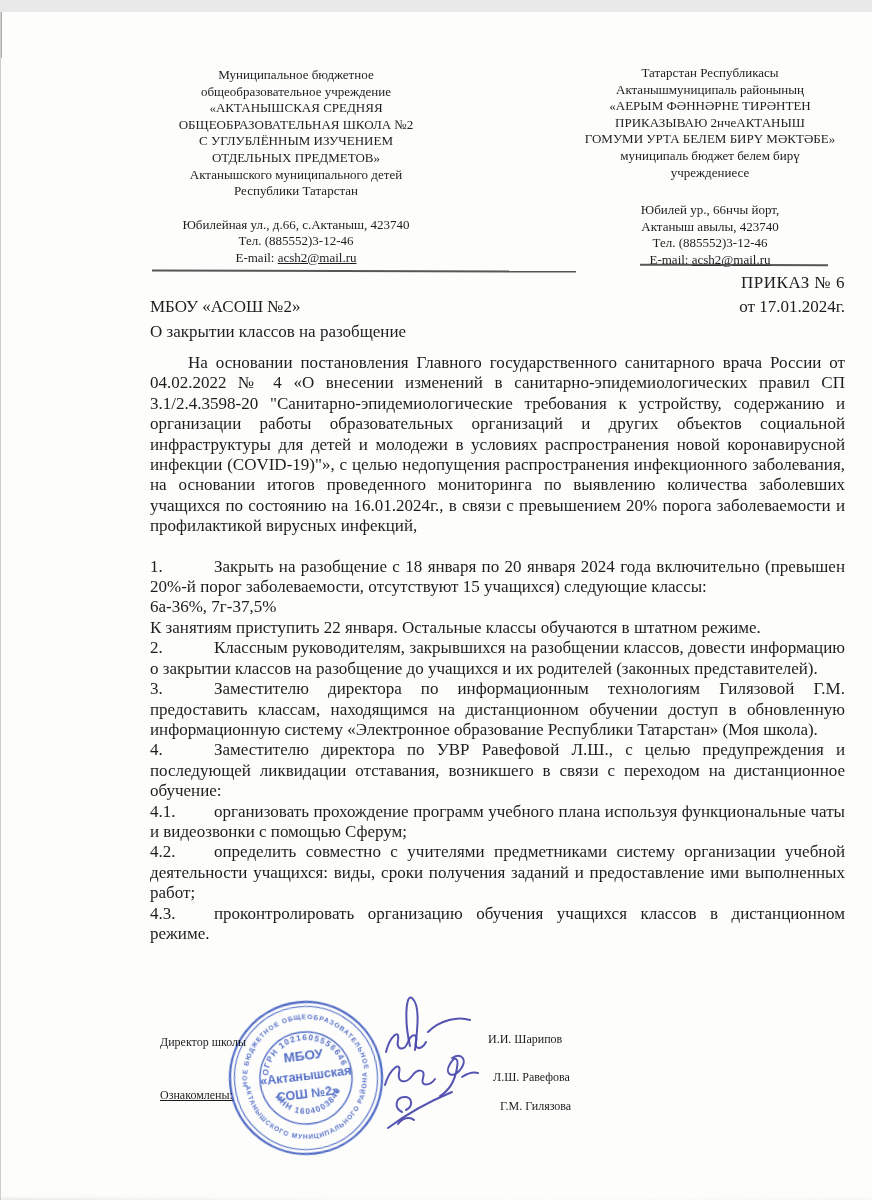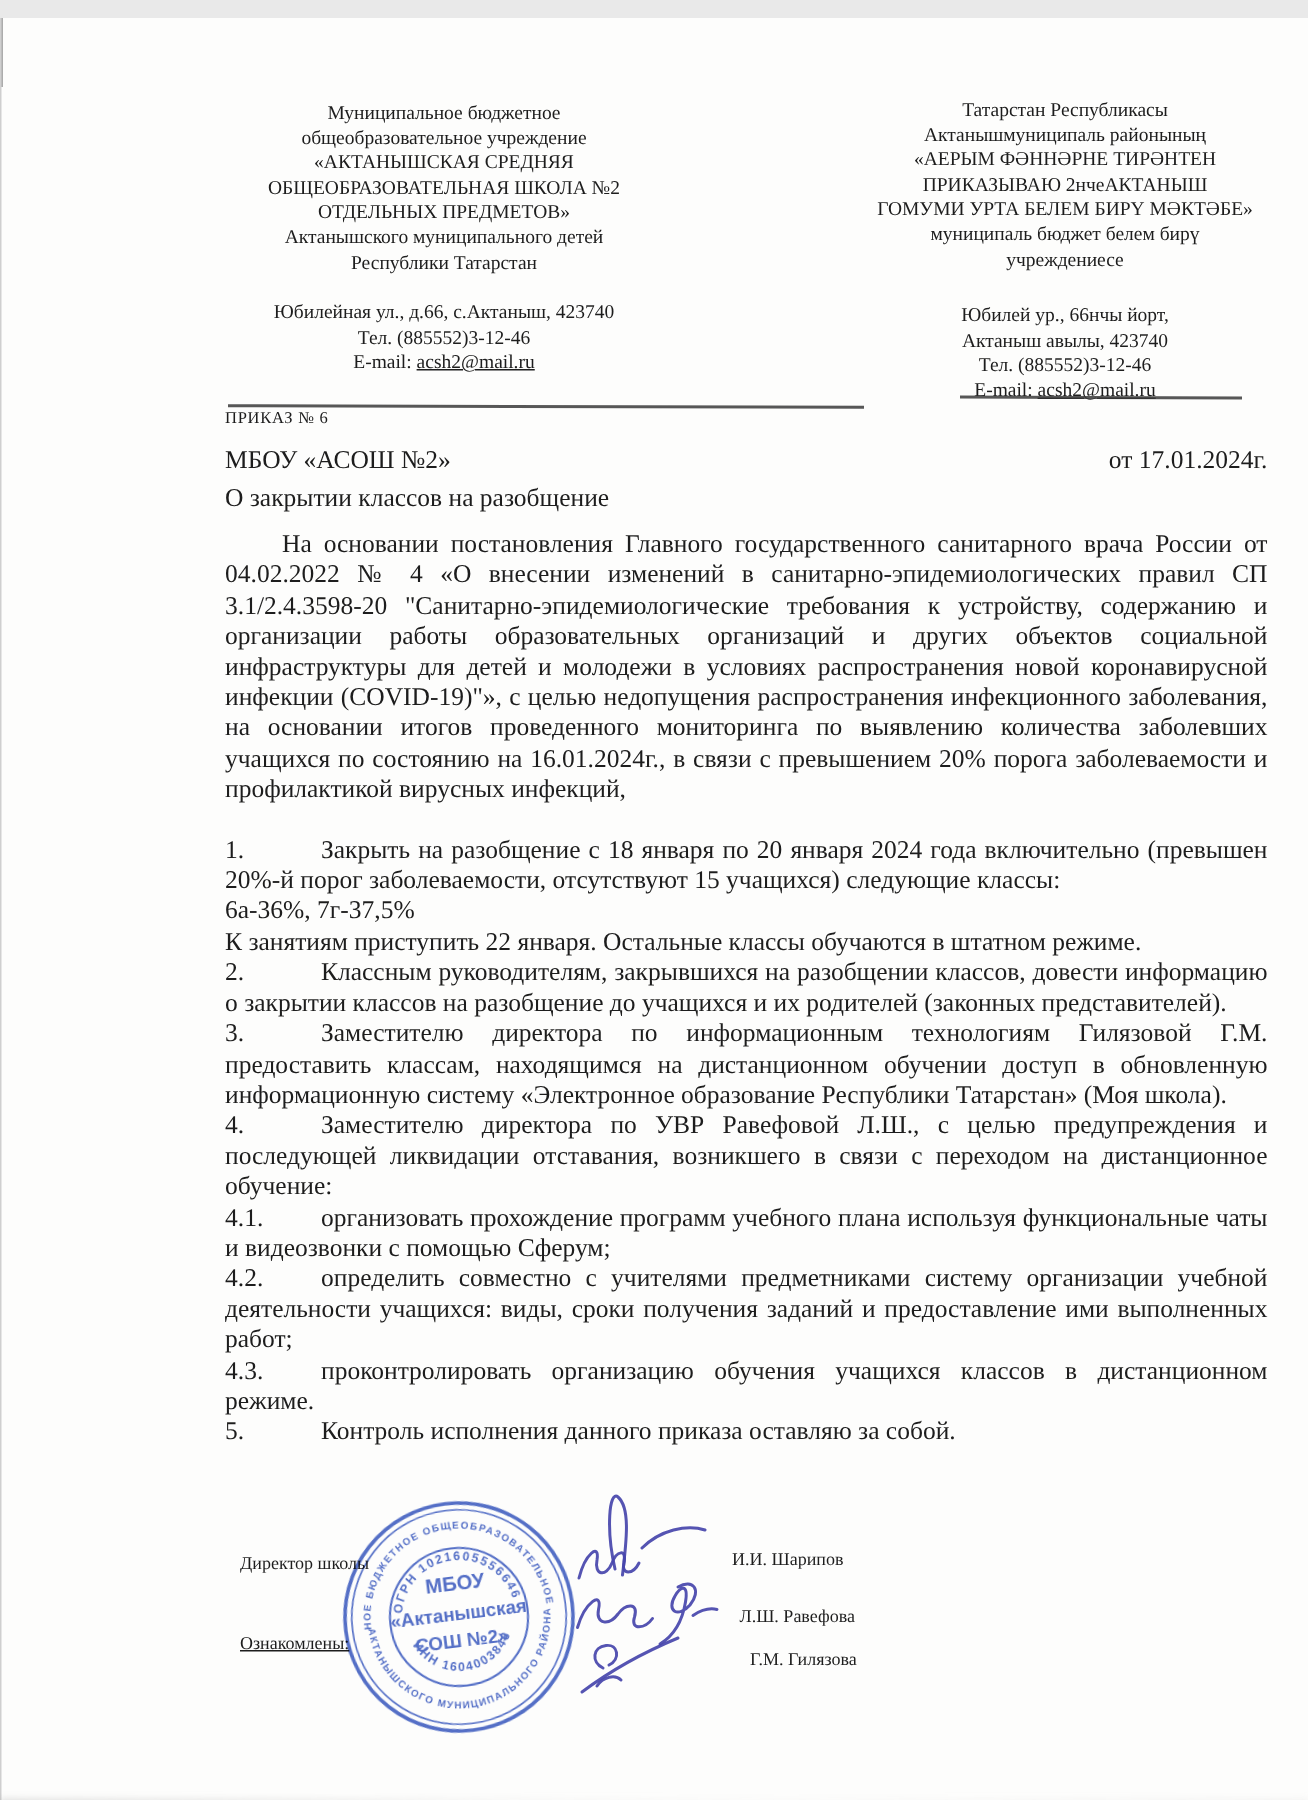--- a/index.html
+++ b/index.html
@@ -13,22 +13,22 @@
   .lh-col{position:absolute;top:55px;font-size:13px;line-height:16.6px;text-align:center;}
   .lh-left{left:150px;width:292px;}
   .lh-right{left:572px;width:276px;top:53px;}
   .lh-addr{margin-top:17px;}
   .lh-right .lh-addr{margin-top:21px;}
   .email a{color:#1d1d1d;text-decoration:underline;}
   .rule{position:absolute;height:2px;background:#3a3a3a;opacity:.85;}
   .rule-left{left:152px;top:258px;width:424px;transform:rotate(.15deg);}
   .rule-right{left:640px;top:252px;width:188px;transform:rotate(.2deg);}
   
-  .order-title{position:absolute;left:150px;top:261px;width:695px;text-align:left;
-    font-size:11px;letter-spacing:.5px;}
+  .order-title{position:absolute;left:150px;top:261px;width:695px;text-align:right;
+    font-size:17px;letter-spacing:.5px;}
   .order-meta{position:absolute;left:150px;top:285px;width:695px;font-size:17px;}
   .order-org{float:left;text-align:right;}
   .order-date{float:right;}
   .order-subject{position:absolute;left:150px;top:310px;font-size:17px;}
   
   .doc-body{position:absolute;left:150px;top:341px;width:695px;
     font-size:17px;line-height:20.4px;text-align:justify;}
   .doc-body p{margin:0;}
   .preamble{text-indent:38px;}
   .resolution{font-weight:bold;letter-spacing:.3px;}
@@ -62,20 +62,21 @@
 </head>
 <body>
 
 <div class="page">
 
   <div class="lh-col lh-left">
     <div>Муниципальное бюджетное</div>
     <div>общеобразовательное учреждение</div>
     <div>«АКТАНЫШСКАЯ СРЕДНЯЯ</div>
     <div>ОБЩЕОБРАЗОВАТЕЛЬНАЯ ШКОЛА №2</div>
+    <div>С УГЛУБЛЁННЫМ ИЗУЧЕНИЕМ</div>
     <div>ОТДЕЛЬНЫХ ПРЕДМЕТОВ»</div>
     <div>Актанышского муниципального детей</div>
     <div>Республики Татарстан</div>
     <div class="lh-addr">
       <div>Юбилейная ул., д.66, с.Актаныш, 423740</div>
       <div>Тел. (885552)3-12-46</div>
       <div class="email"><span>E-mail:</span> <a>acsh2@mail.ru</a></div>
     </div>
   </div>
 
@@ -110,21 +111,20 @@
     <div class="items">
       <p class="item"><span class="inum">1.</span><span>Закрыть на разобщение с 18 января по 20 января 2024 года включительно (превышен 20%-й порог заболеваемости, отсутствуют 15 учащихся) следующие классы:</span></p>
       <p class="item plain"><span>6а-36%, 7г-37,5%</span></p>
       <p class="item plain"><span>К занятиям приступить 22 января. Остальные классы обучаются в штатном режиме.</span></p>
       <p class="item"><span class="inum">2.</span><span>Классным руководителям, закрывшихся на разобщении классов, довести информацию о закрытии классов на разобщение до учащихся и их родителей (законных представителей).</span></p>
       <p class="item"><span class="inum">3.</span><span>Заместителю директора по информационным технологиям Гилязовой Г.М. предоставить классам, находящимся на дистанционном обучении доступ в обновленную информационную систему «Электронное образование Республики Татарстан» (Моя школа).</span></p>
       <p class="item"><span class="inum">4.</span><span>Заместителю директора по УВР Равефовой Л.Ш., с целью предупреждения и последующей ликвидации отставания, возникшего в связи с переходом на дистанционное обучение:</span></p>
       <p class="item"><span class="inum">4.1.</span><span>организовать прохождение программ учебного плана используя функциональные чаты и видеозвонки с помощью Сферум;</span></p>
       <p class="item"><span class="inum">4.2.</span><span>определить совместно с учителями предметниками систему организации учебной деятельности учащихся: виды, сроки получения заданий и предоставление ими выполненных работ;</span></p>
       <p class="item"><span class="inum">4.3.</span><span>проконтролировать организацию обучения учащихся классов в дистанционном режиме.</span></p>
-      <p class="item"><span class="inum">5.</span><span>Контроль исполнения данного приказа оставляю за собой.</span></p>
     </div>
   </div>
 
   <div class="sig-row sig-label-1">Директор школы</div>
   <div class="sig-row sig-name-1">И.И. Шарипов</div>
   <div class="sig-row sig-label-2">Ознакомлены:</div>
   <div class="sig-row sig-name-2">Л.Ш. Равефова</div>
   <div class="sig-row sig-name-3">Г.М. Гилязова</div>
 
   <svg class="stamp" viewBox="0 0 160 160">

